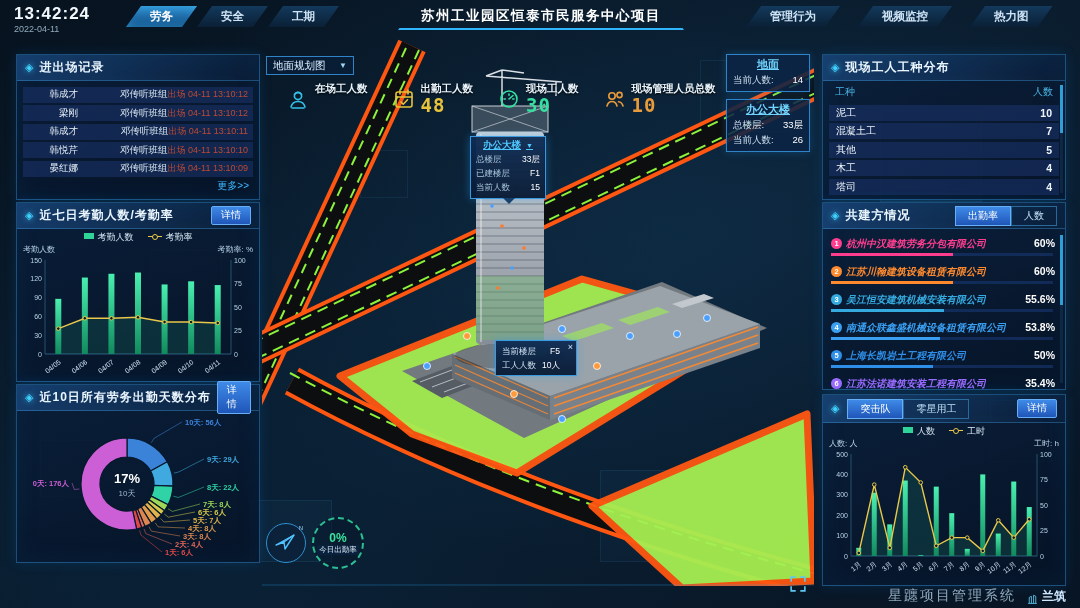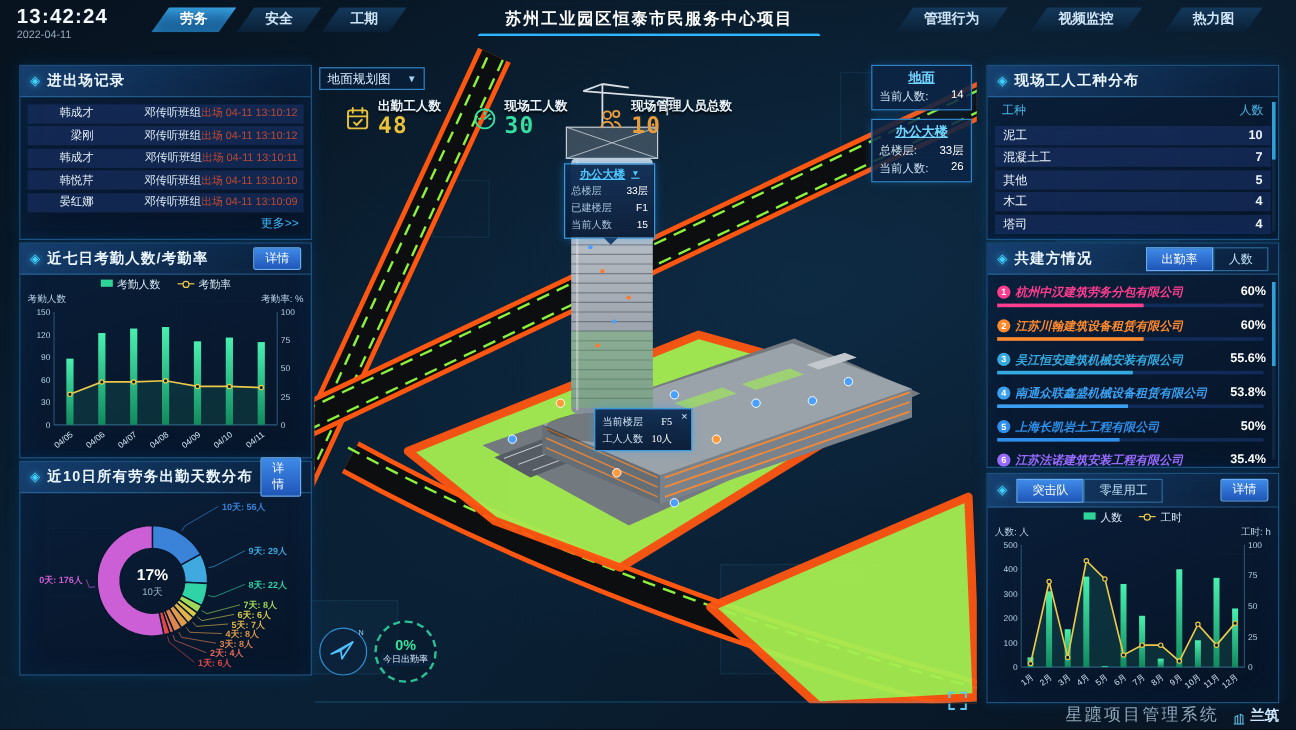--- a/index.html
+++ b/index.html
@@ -95,21 +95,21 @@
     border:1px solid #3a9ae0;box-shadow:0 0 8px rgba(40,160,255,.4);box-sizing:border-box;}
   #b-tip{left:470px;top:136px;width:76px;padding:2px 5px 4px;}
   #b-tip:after{content:"";position:absolute;left:32px;bottom:-6px;border:6px solid transparent;
     border-top-color:#16406e;border-bottom:0;}
   .tip-title{display:flex;justify-content:center;gap:5px;align-items:center;font-size:9.5px;
     font-weight:bold;color:#4fc8ff;text-decoration:underline;}
   .tip-car{color:#4fc8ff;font-size:7px;cursor:pointer;}
   .tip-row{display:flex;justify-content:space-between;font-size:8.5px;color:#a8c6dc;margin-top:2px;}
   .tip-row b{color:#fff;font-weight:normal;}
   #f-tip{left:495px;top:340px;width:82px;padding:3px 6px;}
-  #f-tip .tip-row{color:#cfe2f0;font-family:Liberation Serif, serif;}
+  #f-tip .tip-row{color:#cfe2f0;}
   .f-close{position:absolute;right:3px;top:1px;color:#cfe8ff;font-size:9px;cursor:pointer;}
   .area-cards{position:absolute;left:726px;top:54px;width:84px;display:flex;flex-direction:column;
     gap:7px;z-index:5;}
   .area-card{background:rgba(12,36,70,.88);border:1px solid #2f84c8;padding:2px 6px 4px;
     box-shadow:0 0 8px rgba(40,160,255,.25);}
   .ac-title{text-align:center;font-size:11px;font-weight:bold;color:#6fd4ff;text-decoration:underline;}
   .ac-row{display:flex;justify-content:space-between;font-size:9.5px;color:#cfe2f0;margin-top:2px;}
   .ac-row b{color:#fff;font-weight:normal;}
   .compass{position:absolute;left:266px;top:523px;width:38px;height:38px;border-radius:50%;z-index:5;
     border:1.5px solid #2f8fd0;background:rgba(10,30,55,.5);cursor:pointer;}
@@ -380,20 +380,32 @@
         <text x="110" y="85" font-size="8" fill="#9fb6c8" text-anchor="middle">10天</text>
       </svg>
   </div>
 
   <div class="layer-select">
     <span>地面规划图</span>
     <span class="car">▼</span>
   </div>
 
   <div class="stats" id="stats">
+      <div class="stat">
+        <div class="ic" style="color: rgb(53, 193, 232);"><svg viewBox="0 0 24 24">
+            <circle cx="12" cy="9" r="3.6"></circle>
+            <path d="M8.4 7.4a4.4 4.4 0 0 1 7.2 0"></path>
+            <path d="M5 20c1-4 4-5.5 7-5.5s6 1.5 7 5.5"></path>
+            <path d="M6 21h12"></path>
+          </svg></div>
+        <div>
+          <div class="s-label">在场工人数</div>
+          <div class="s-value" style="color: rgb(53, 193, 232);"></div>
+        </div>
+      </div>
       <div class="stat">
         <div class="ic" style="color: rgb(232, 194, 58);"><svg viewBox="0 0 24 24">
             <rect x="4" y="5" width="16" height="15" rx="2"></rect>
             <path d="M8 3v4M16 3v4M4 10h16"></path>
             <path d="M9 15l2.2 2.2 4.3-4.4"></path>
           </svg></div>
         <div>
           <div class="s-label">出勤工人数</div>
           <div class="s-value" style="color: rgb(232, 194, 58);">48</div>
         </div>

